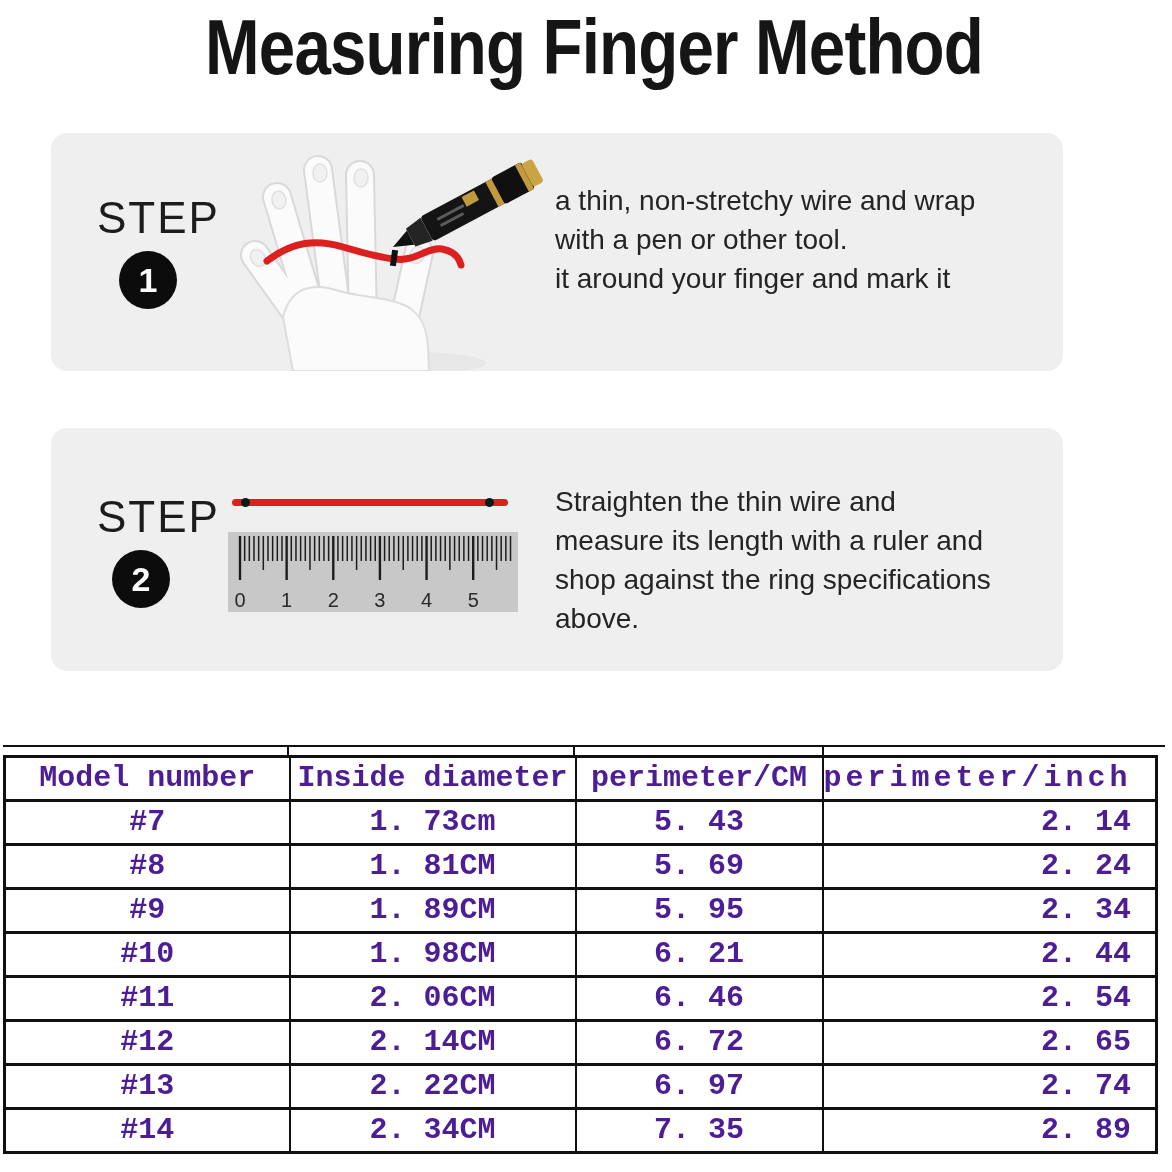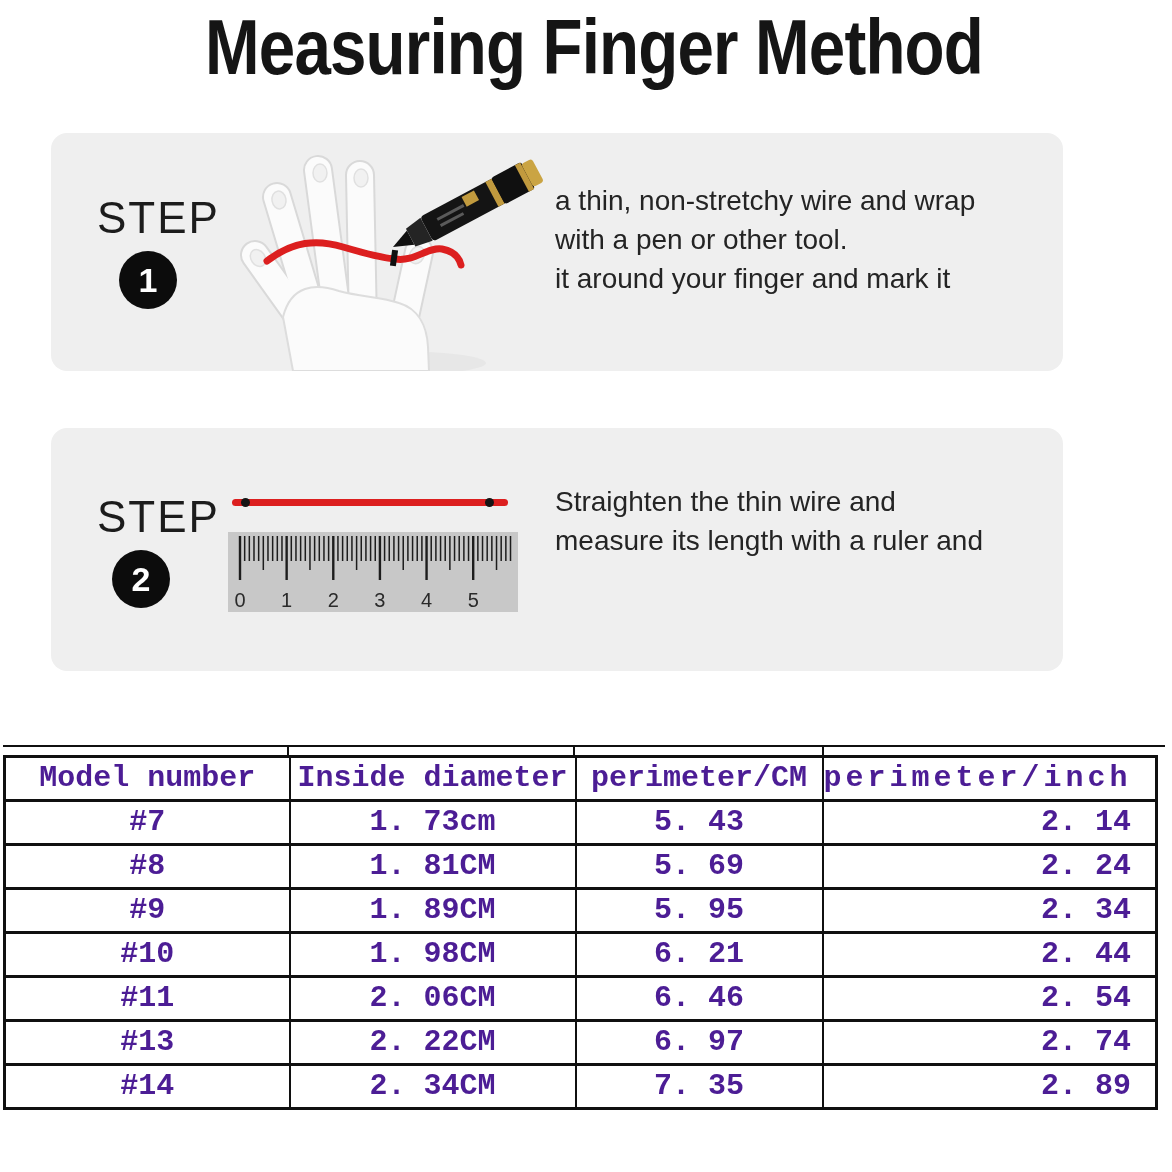--- a/index.html
+++ b/index.html
@@ -232,20 +232,22 @@
           <text x="105.28" y="75" text-anchor="middle" font-size="20" fill="#2a2a2a" font-family="&quot;Liberation Sans&quot;, sans-serif">2</text>
           <text x="151.92000000000002" y="75" text-anchor="middle" font-size="20" fill="#2a2a2a" font-family="&quot;Liberation Sans&quot;, sans-serif">3</text>
           <text x="198.56" y="75" text-anchor="middle" font-size="20" fill="#2a2a2a" font-family="&quot;Liberation Sans&quot;, sans-serif">4</text>
           <text x="245.2" y="75" text-anchor="middle" font-size="20" fill="#2a2a2a" font-family="&quot;Liberation Sans&quot;, sans-serif">5</text>
         </g>
     </svg>
 
     <div class="step-text">
       <div>Straighten the thin wire and</div>
       <div>measure its length with a ruler and</div>
+      <div>shop against the ring specifications</div>
+      <div>above.</div>
     </div>
   </div>
 
   <div id="table-sliver">
     <div class="stub" style="left:284px"></div>
     <div class="stub" style="left:570px"></div>
     <div class="stub" style="left:819px"></div>
   </div>
 
   <table id="size-table">
@@ -288,20 +290,26 @@
           <td>6. 21</td>
           <td class="c4">2. 44</td>
       </tr>
       <tr>
         <td>#11</td>
           <td>2. 06CM</td>
           <td>6. 46</td>
           <td class="c4">2. 54</td>
       </tr>
       <tr>
+        <td>#12</td>
+          <td>2. 14CM</td>
+          <td>6. 72</td>
+          <td class="c4">2. 65</td>
+      </tr>
+      <tr>
         <td>#13</td>
           <td>2. 22CM</td>
           <td>6. 97</td>
           <td class="c4">2. 74</td>
       </tr>
       <tr>
         <td>#14</td>
           <td>2. 34CM</td>
           <td>7. 35</td>
           <td class="c4">2. 89</td>

